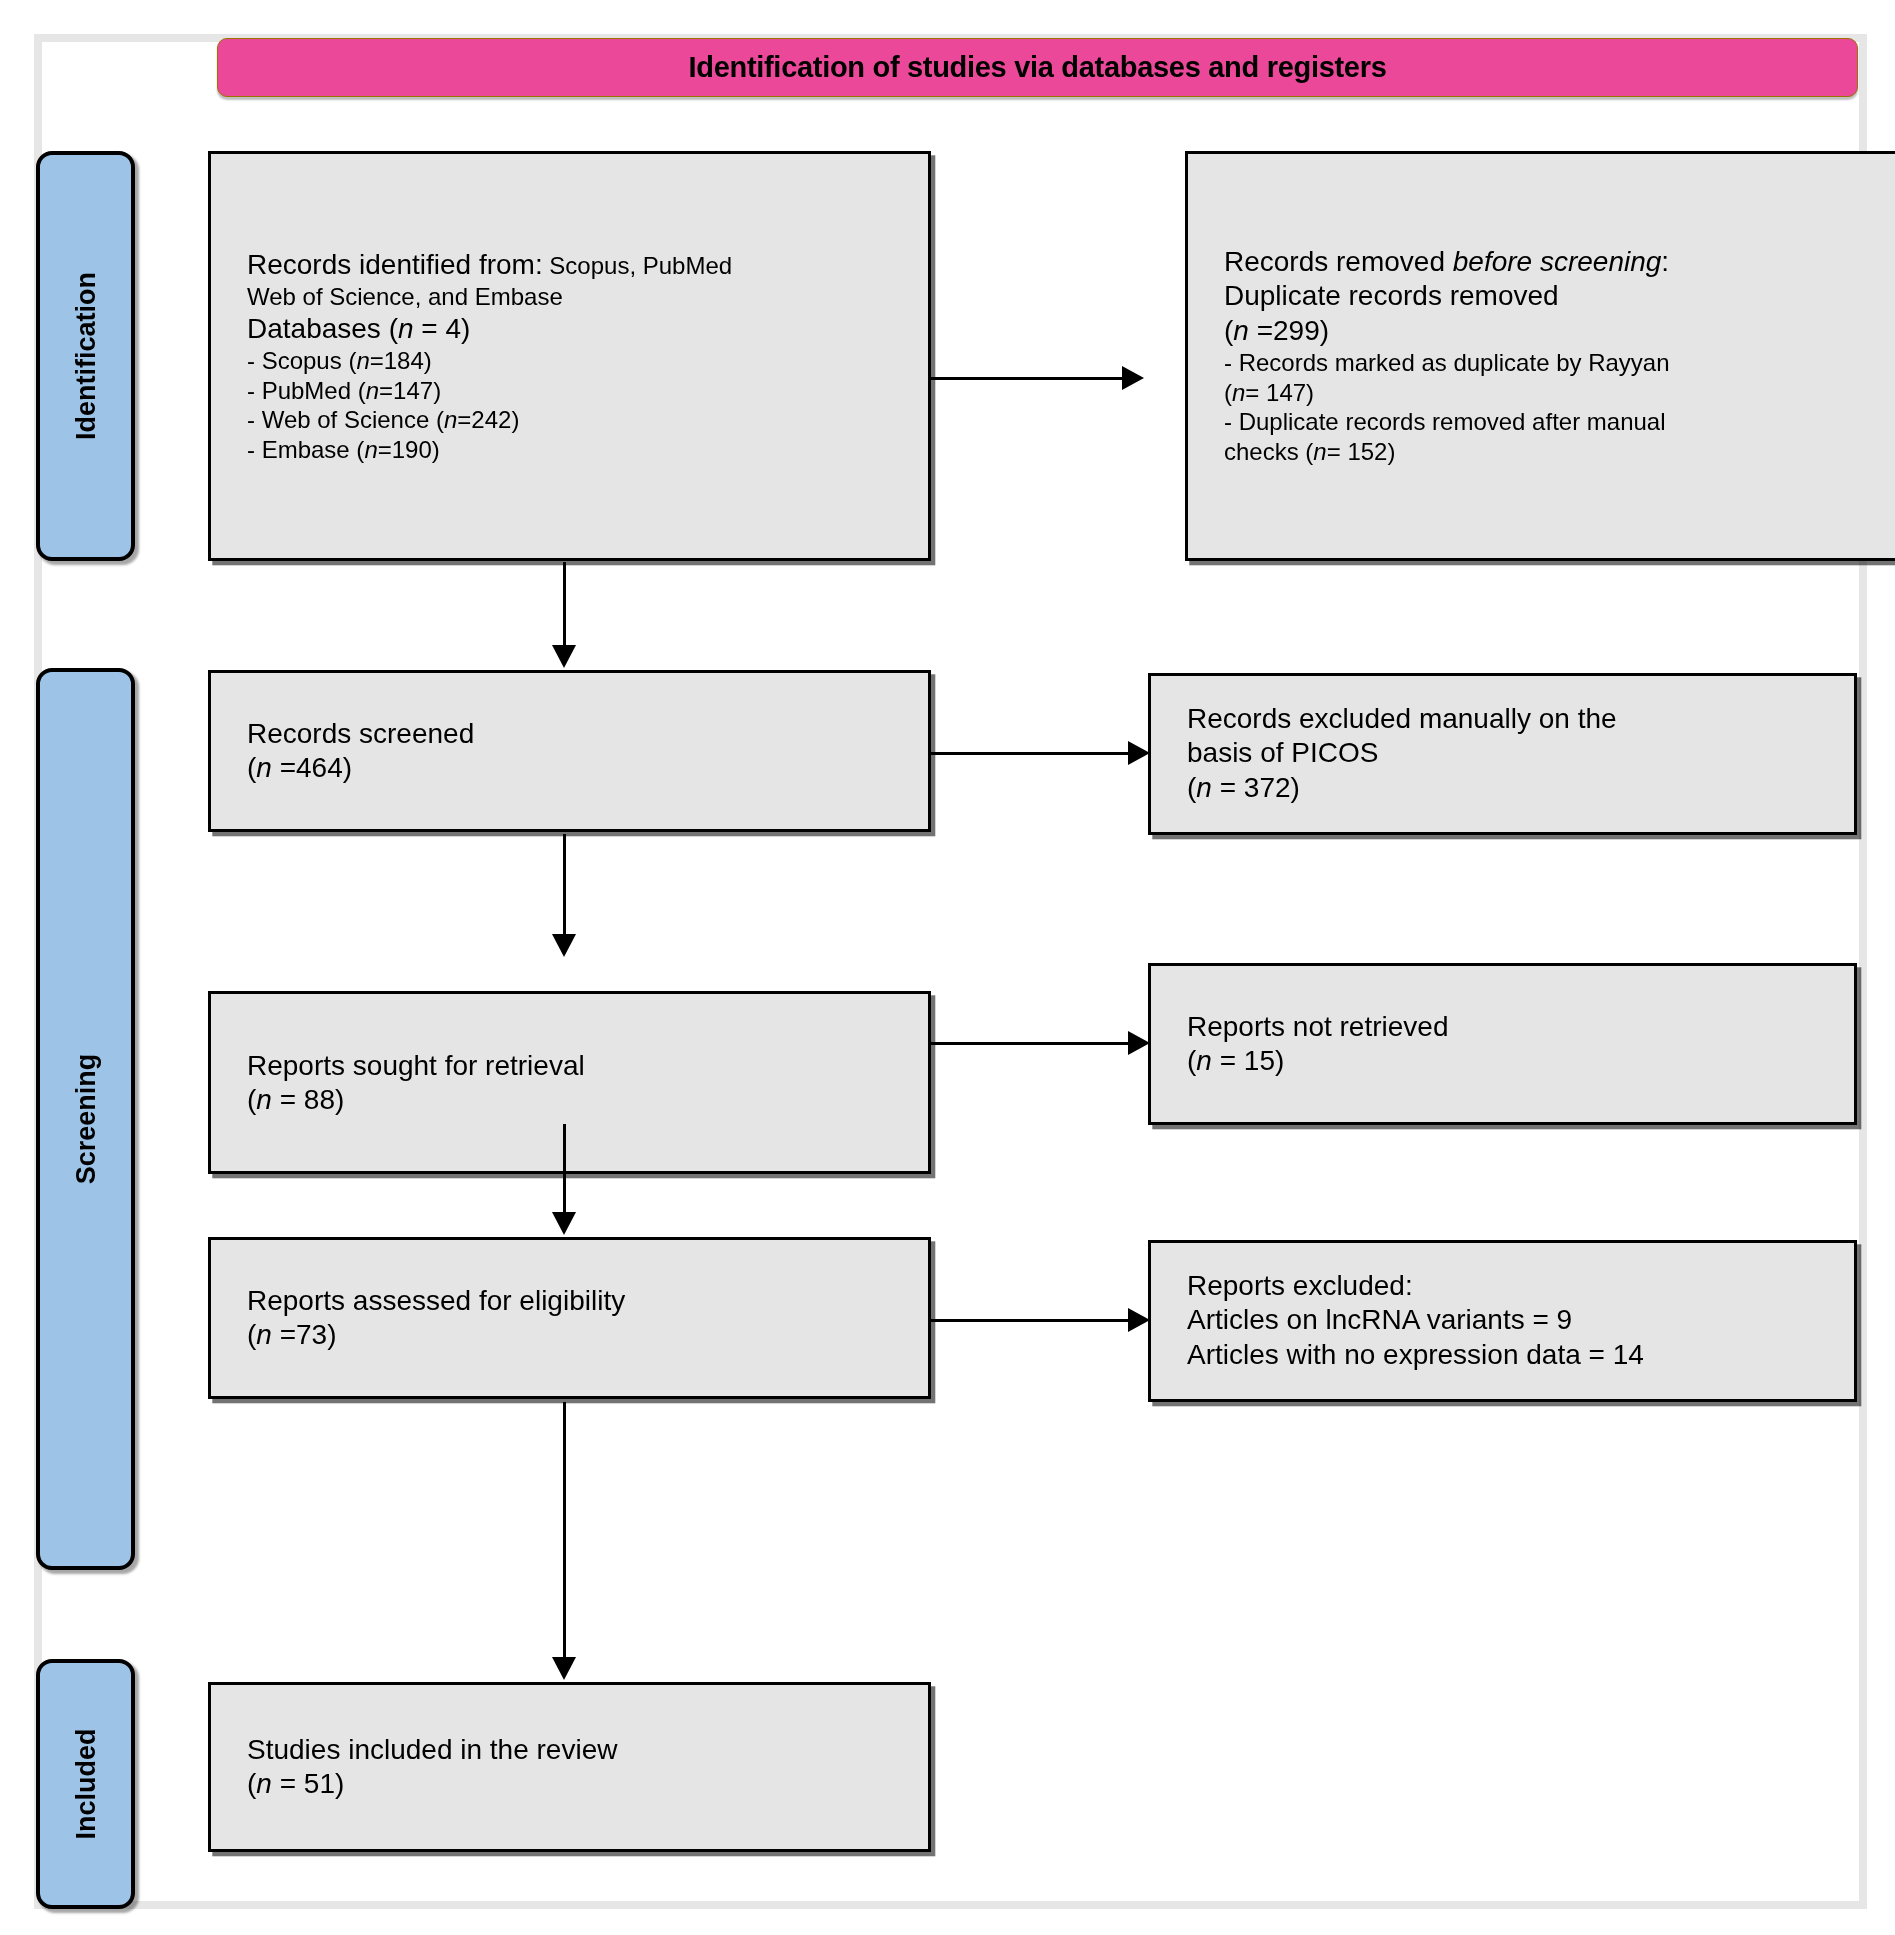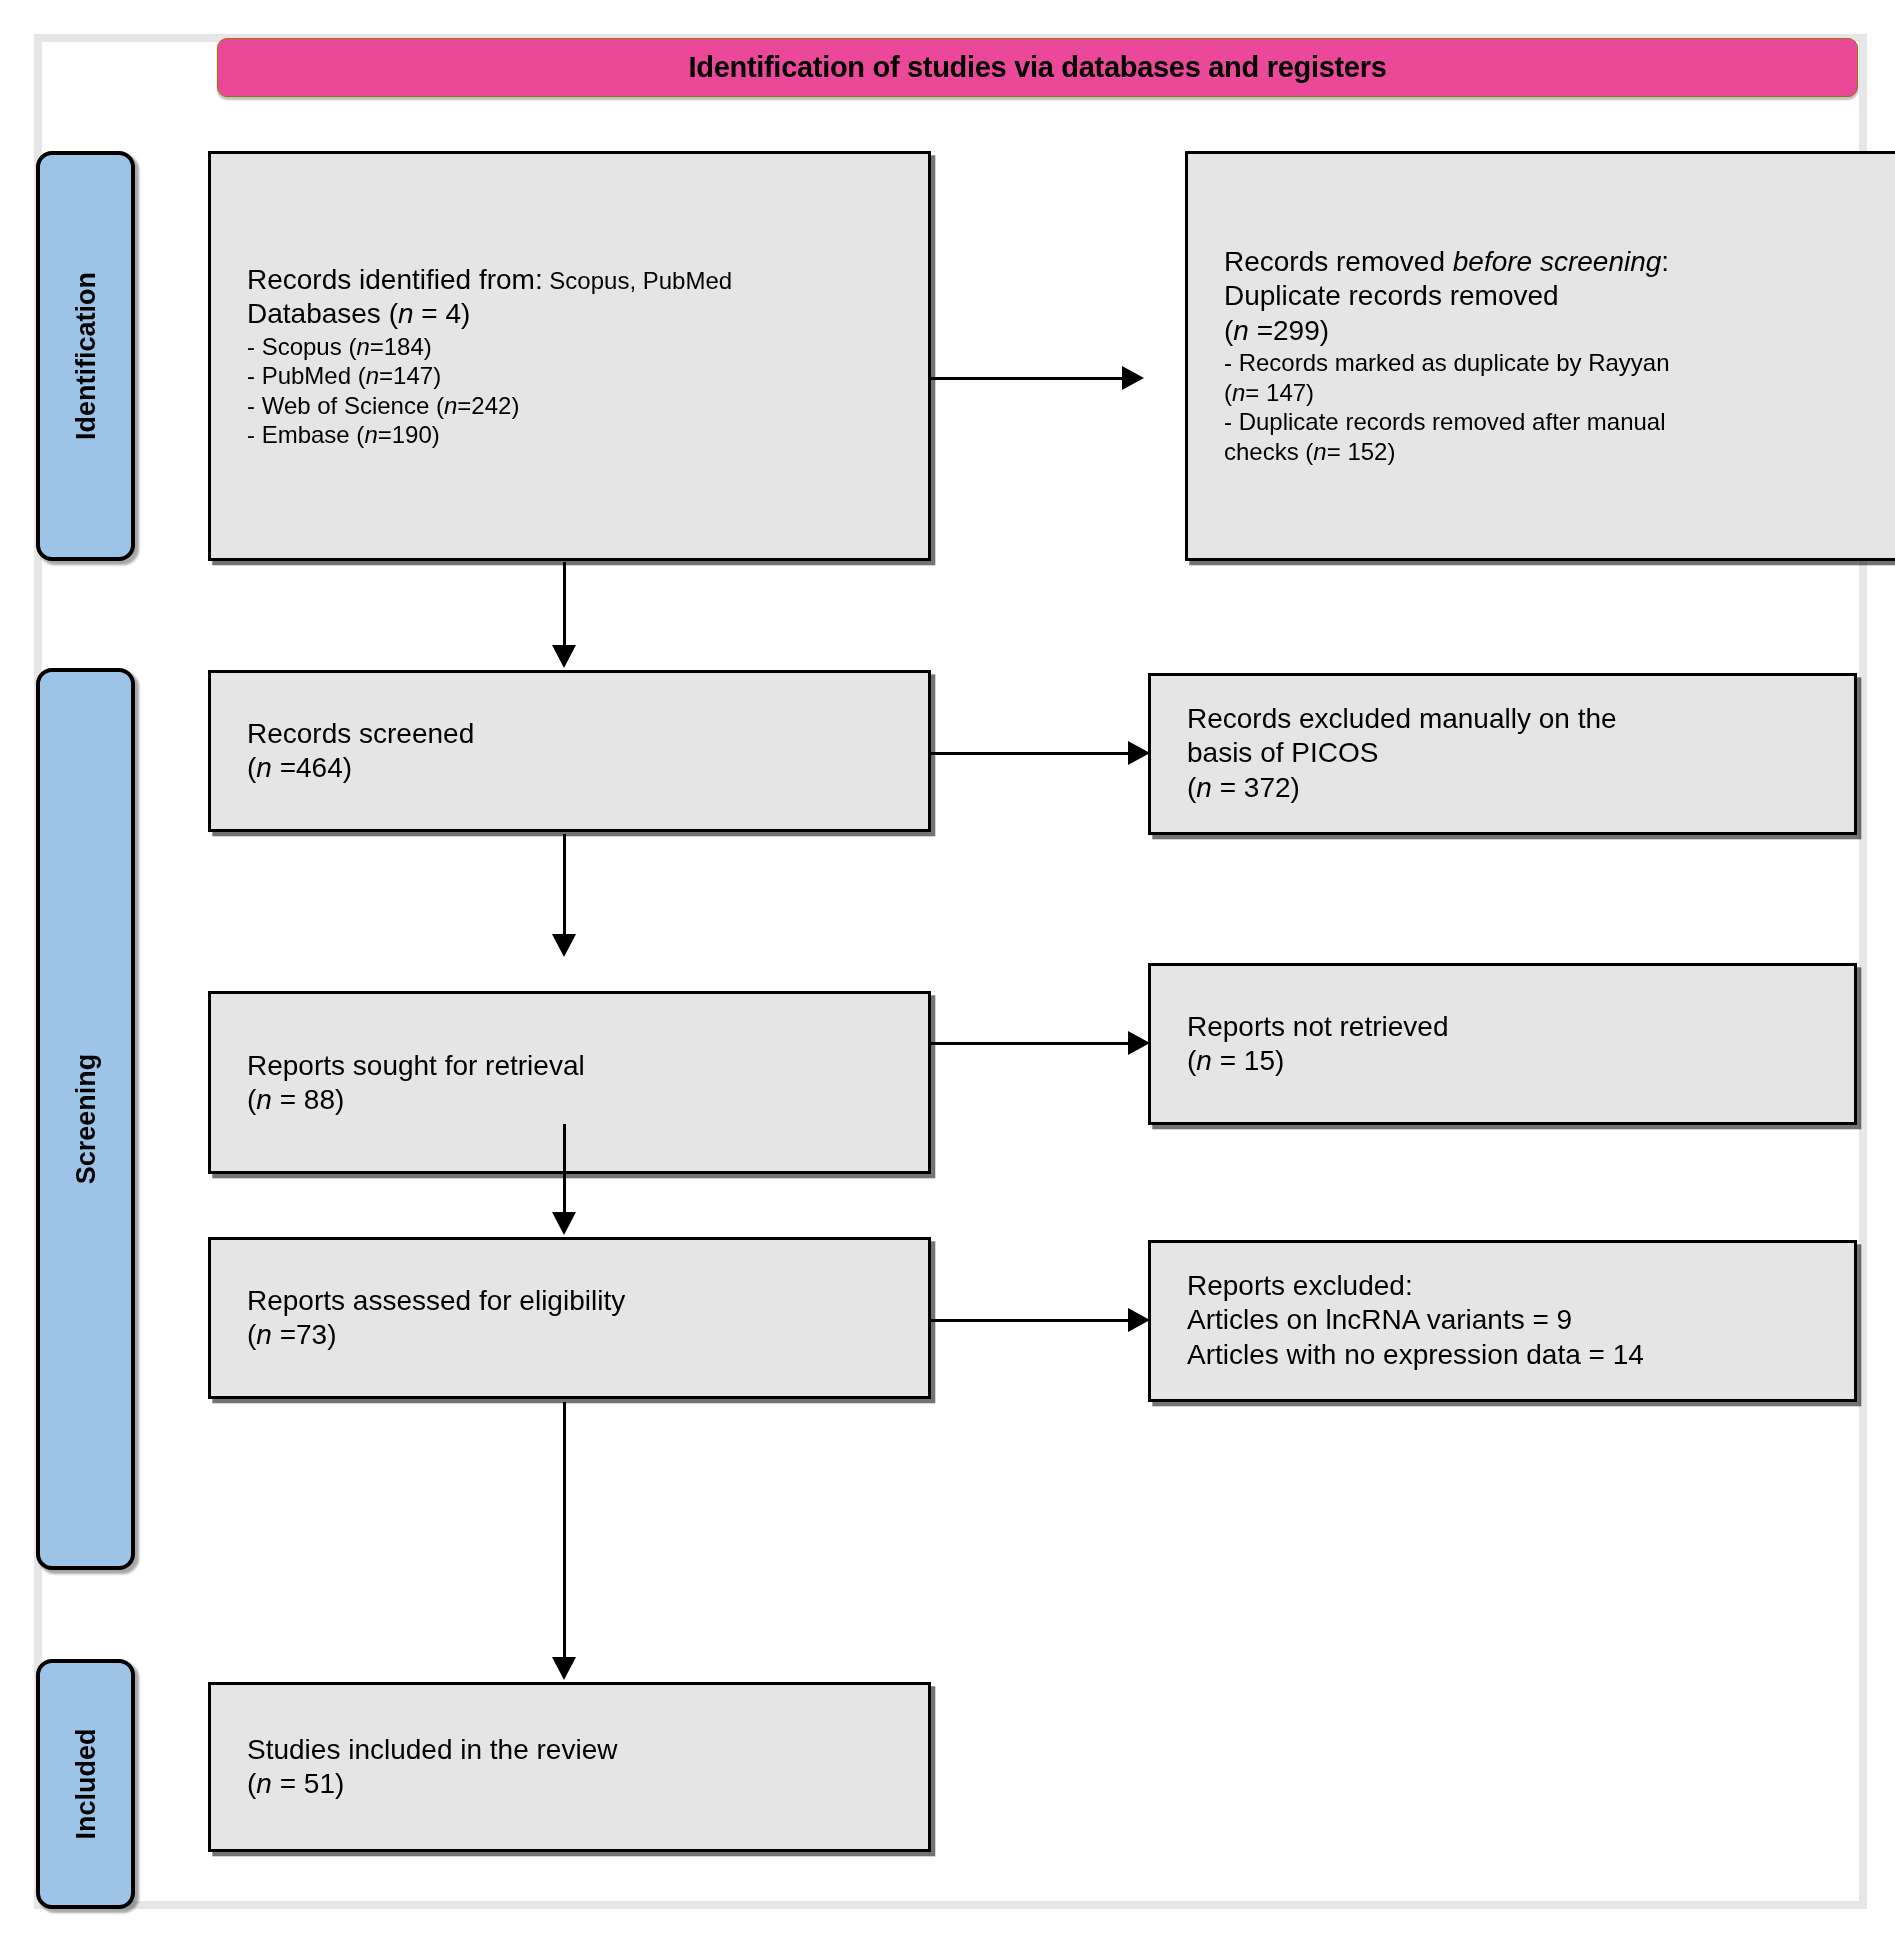--- a/index.html
+++ b/index.html
@@ -160,20 +160,21 @@
 <div class="stage-bar" id="stage-screening">
   <span class="vtext">Screening</span>
 </div>
 <div class="stage-bar" id="stage-included">
   <span class="vtext">Included</span>
 </div>
 
 <div class="flow-box" id="box-identified">
   <div class="inner">
     <span class="ln"><span class="big">Records identified from:</span><span class="small"> Scopus, PubMed</span></span>
+    <span class="ln small">Web of Science, and Embase</span>
     <span class="ln"><span class="big">Databases (</span><span class="big ital">n</span><span class="big"> = 4)</span></span>
     <span class="ln"><span class="small">- Scopus (</span><span class="small ital">n</span><span class="small">=184)</span></span>
     <span class="ln"><span class="small">- PubMed  (</span><span class="small ital">n</span><span class="small">=147)</span></span>
     <span class="ln"><span class="small">- Web of Science (</span><span class="small ital">n</span><span class="small">=242)</span></span>
     <span class="ln"><span class="small">- Embase  (</span><span class="small ital">n</span><span class="small">=190)</span></span>
   </div>
 </div>
 
 <div class="flow-box" id="box-removed">
   <div class="inner">

